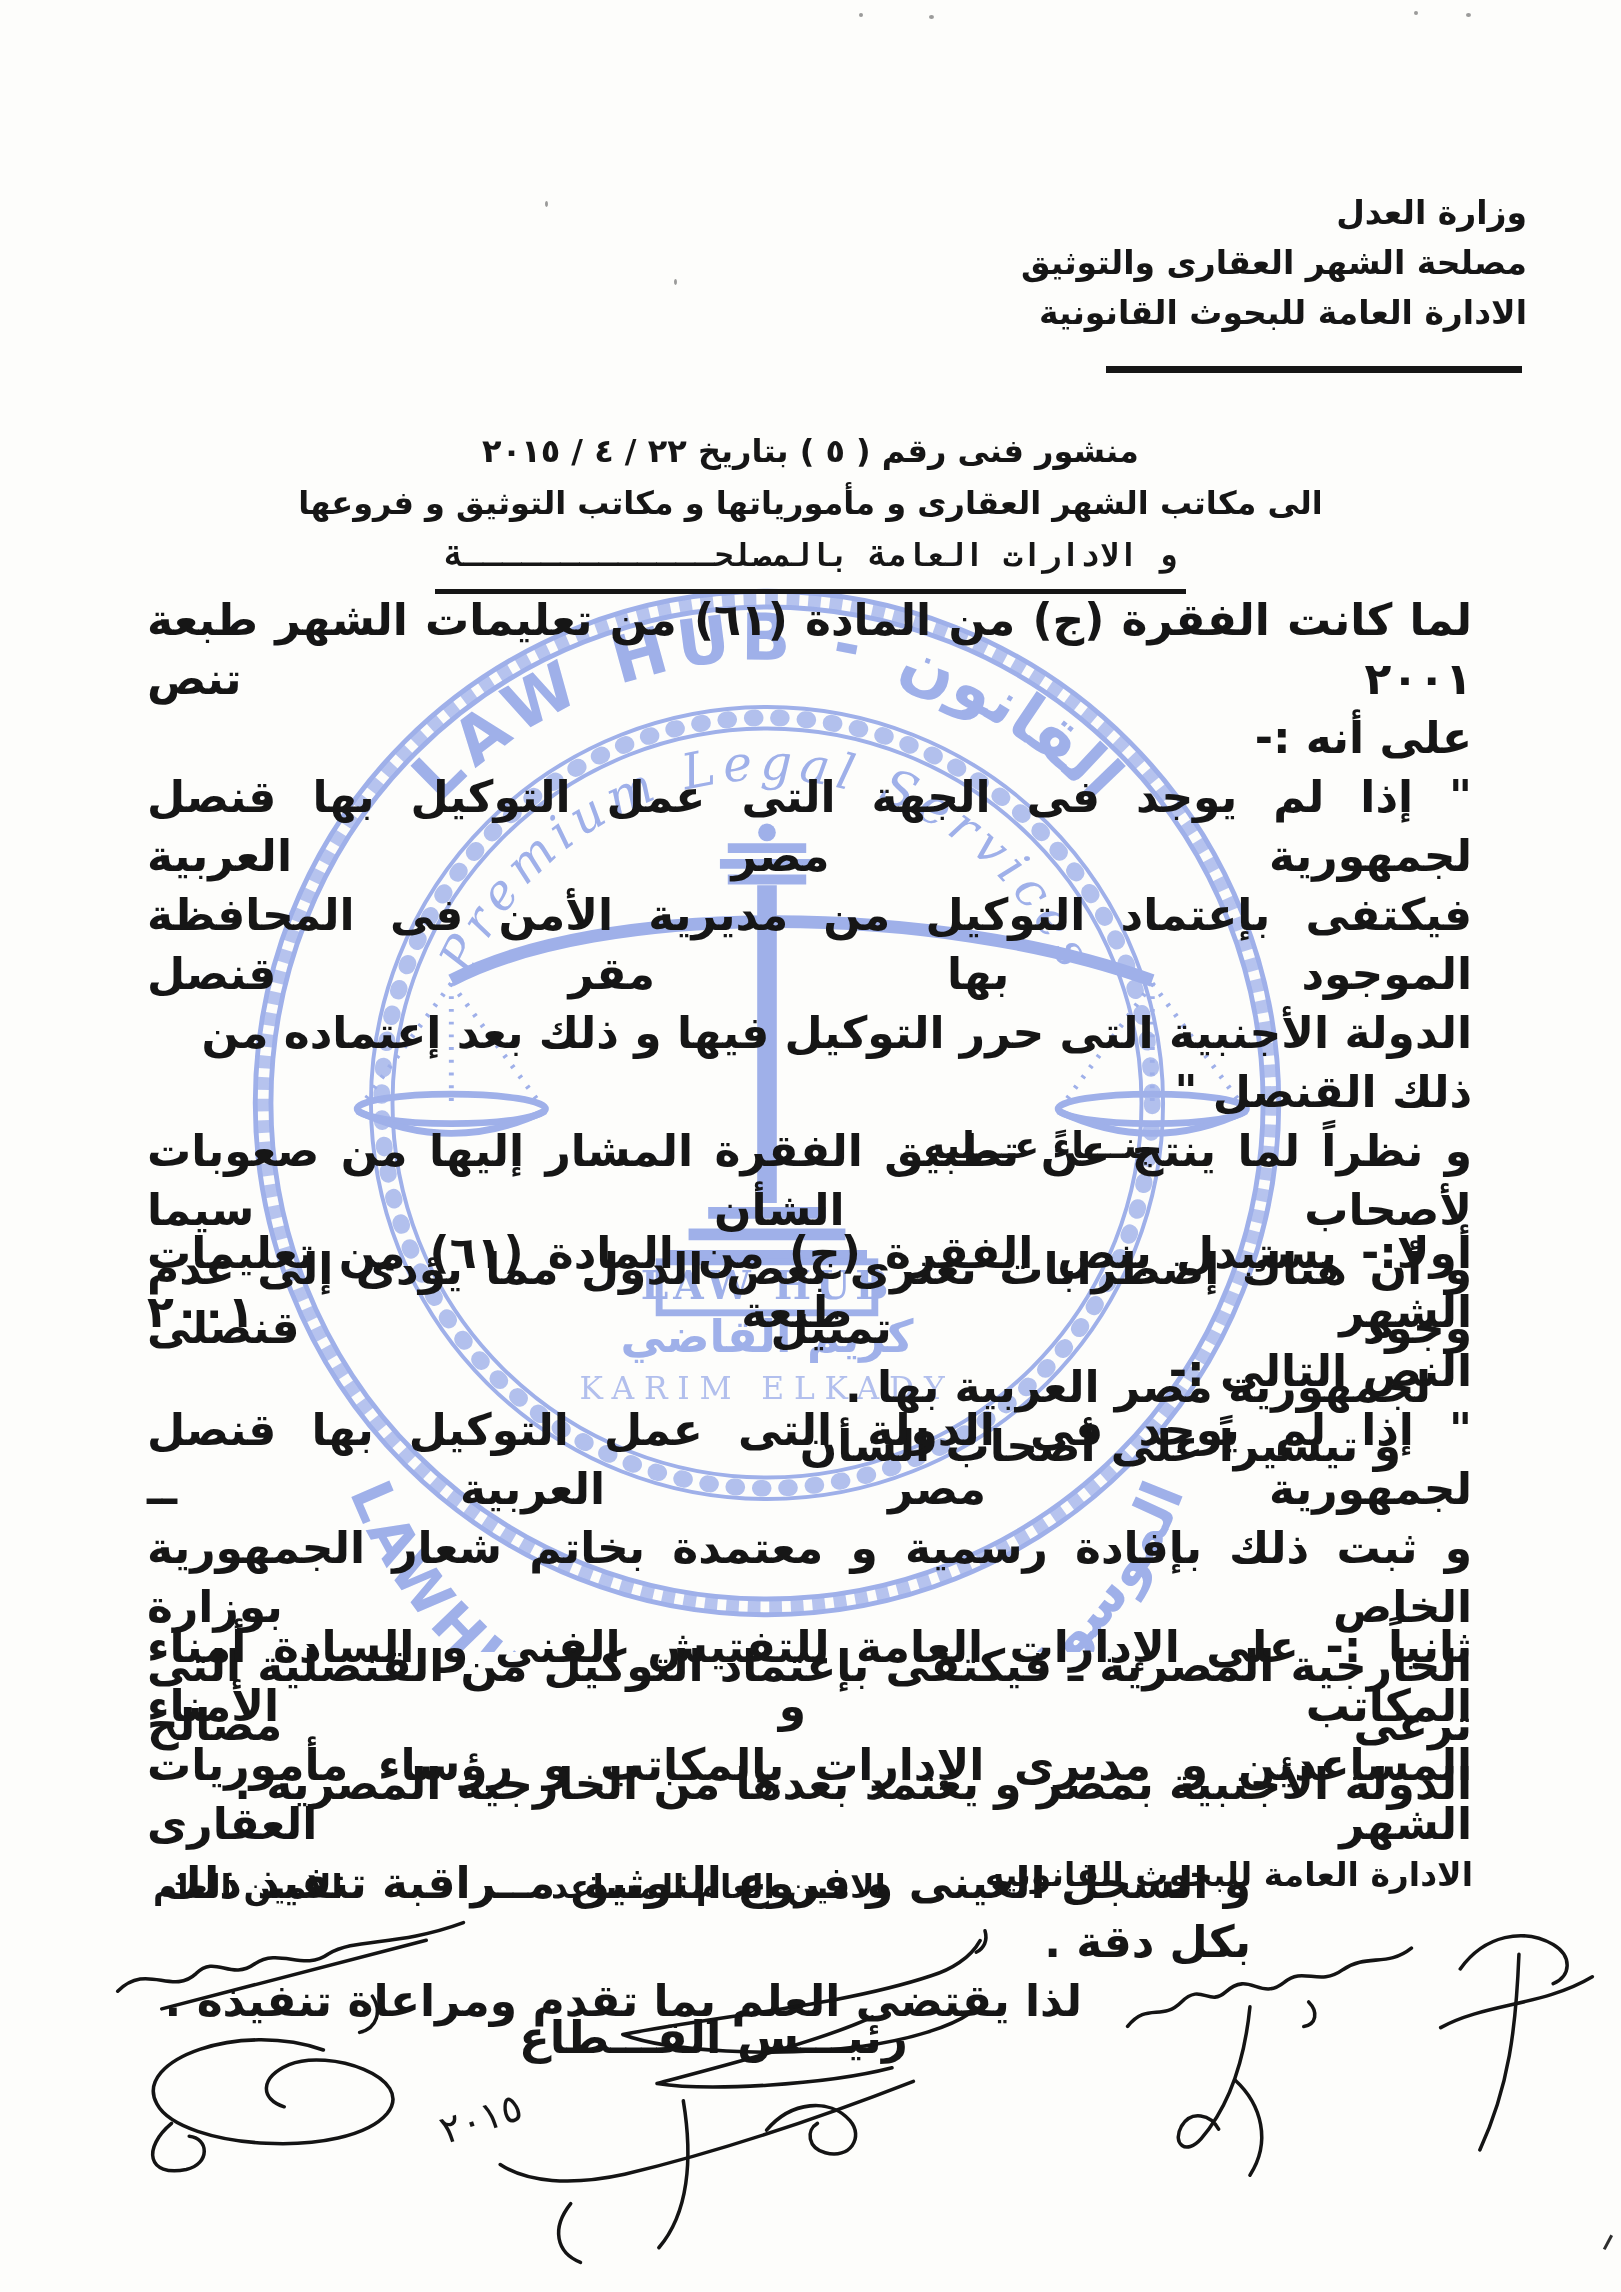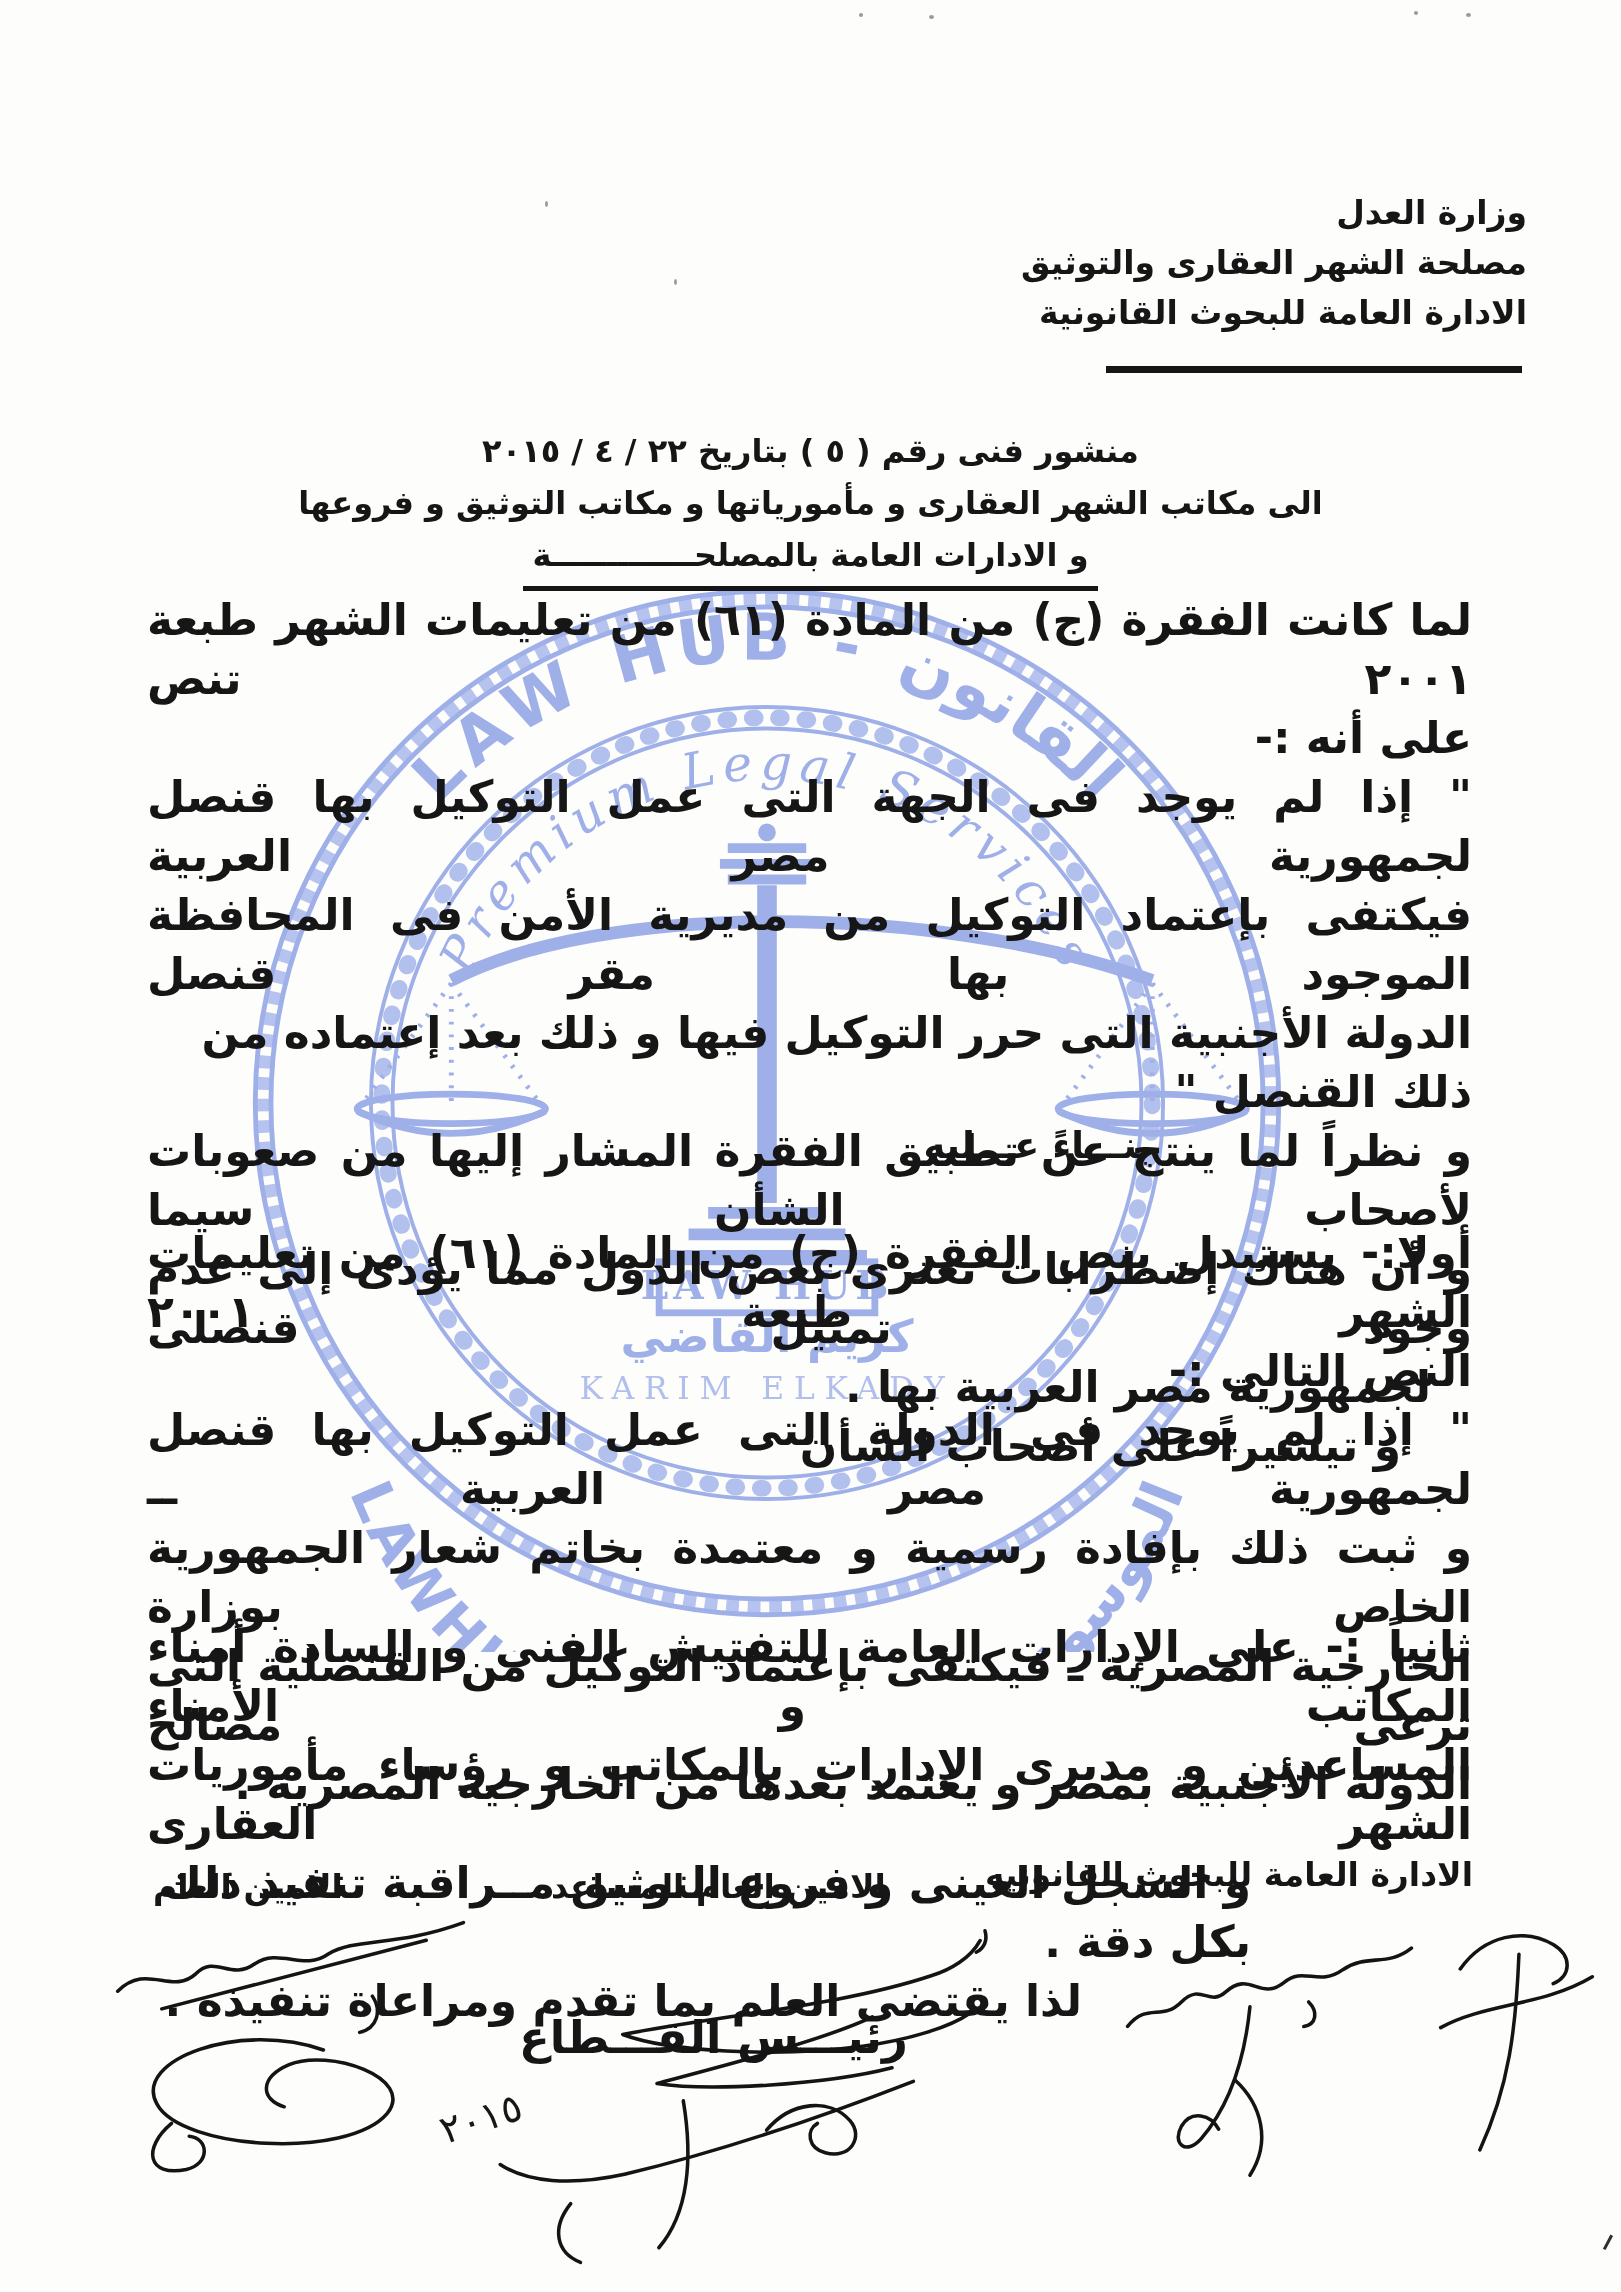--- a/index.html
+++ b/index.html
@@ -9,21 +9,21 @@
     font-family:"DejaVu Sans",sans-serif;
   }
   .abs{position:absolute;}
   
   .letterhead{top:188px;right:94px;text-align:right;direction:rtl;
     font-size:33px;font-weight:700;line-height:50px;z-index:3;}
   .letterhead-rule{top:366px;left:1106px;width:416px;height:6.9px;background:#161616;z-index:3;}
   
   .subject{top:398px;left:0;right:0;text-align:center;direction:rtl;
     font-size:32px;font-weight:700;line-height:52px;z-index:3;margin-top:27px;}
-  .subject .underlined{display:inline-block;border-bottom:5.9px solid #161616;padding:0 9.8px 4.9px;}
+  .subject .underlined{display:inline-block;border-bottom:5.9px solid #161616;padding:0 9.8px 4.9px;font-family:Liberation Mono, monospace;}
   
   .block{right:149px;left:147px;direction:rtl;font-size:44px;font-weight:700;z-index:3;}
   .block .line{line-height:59px;text-align:right;}
   .block .line.j{text-align:justify;text-align-last:justify;}
   .banaa{right:469px;top:1124px;direction:rtl;font-size:37px;font-weight:700;z-index:3;}
   
   .sig-title{position:absolute;direction:rtl;font-size:33px;font-weight:700;z-index:3;}
   .sector-title{left:495px;top:2011px;font-size:45px;letter-spacing:1px;margin-left:24px;}
   .hand-year{left:439px;top:2096px;font-size:39px;font-weight:400;direction:rtl;
     transform:rotate(-18deg);z-index:3;}

